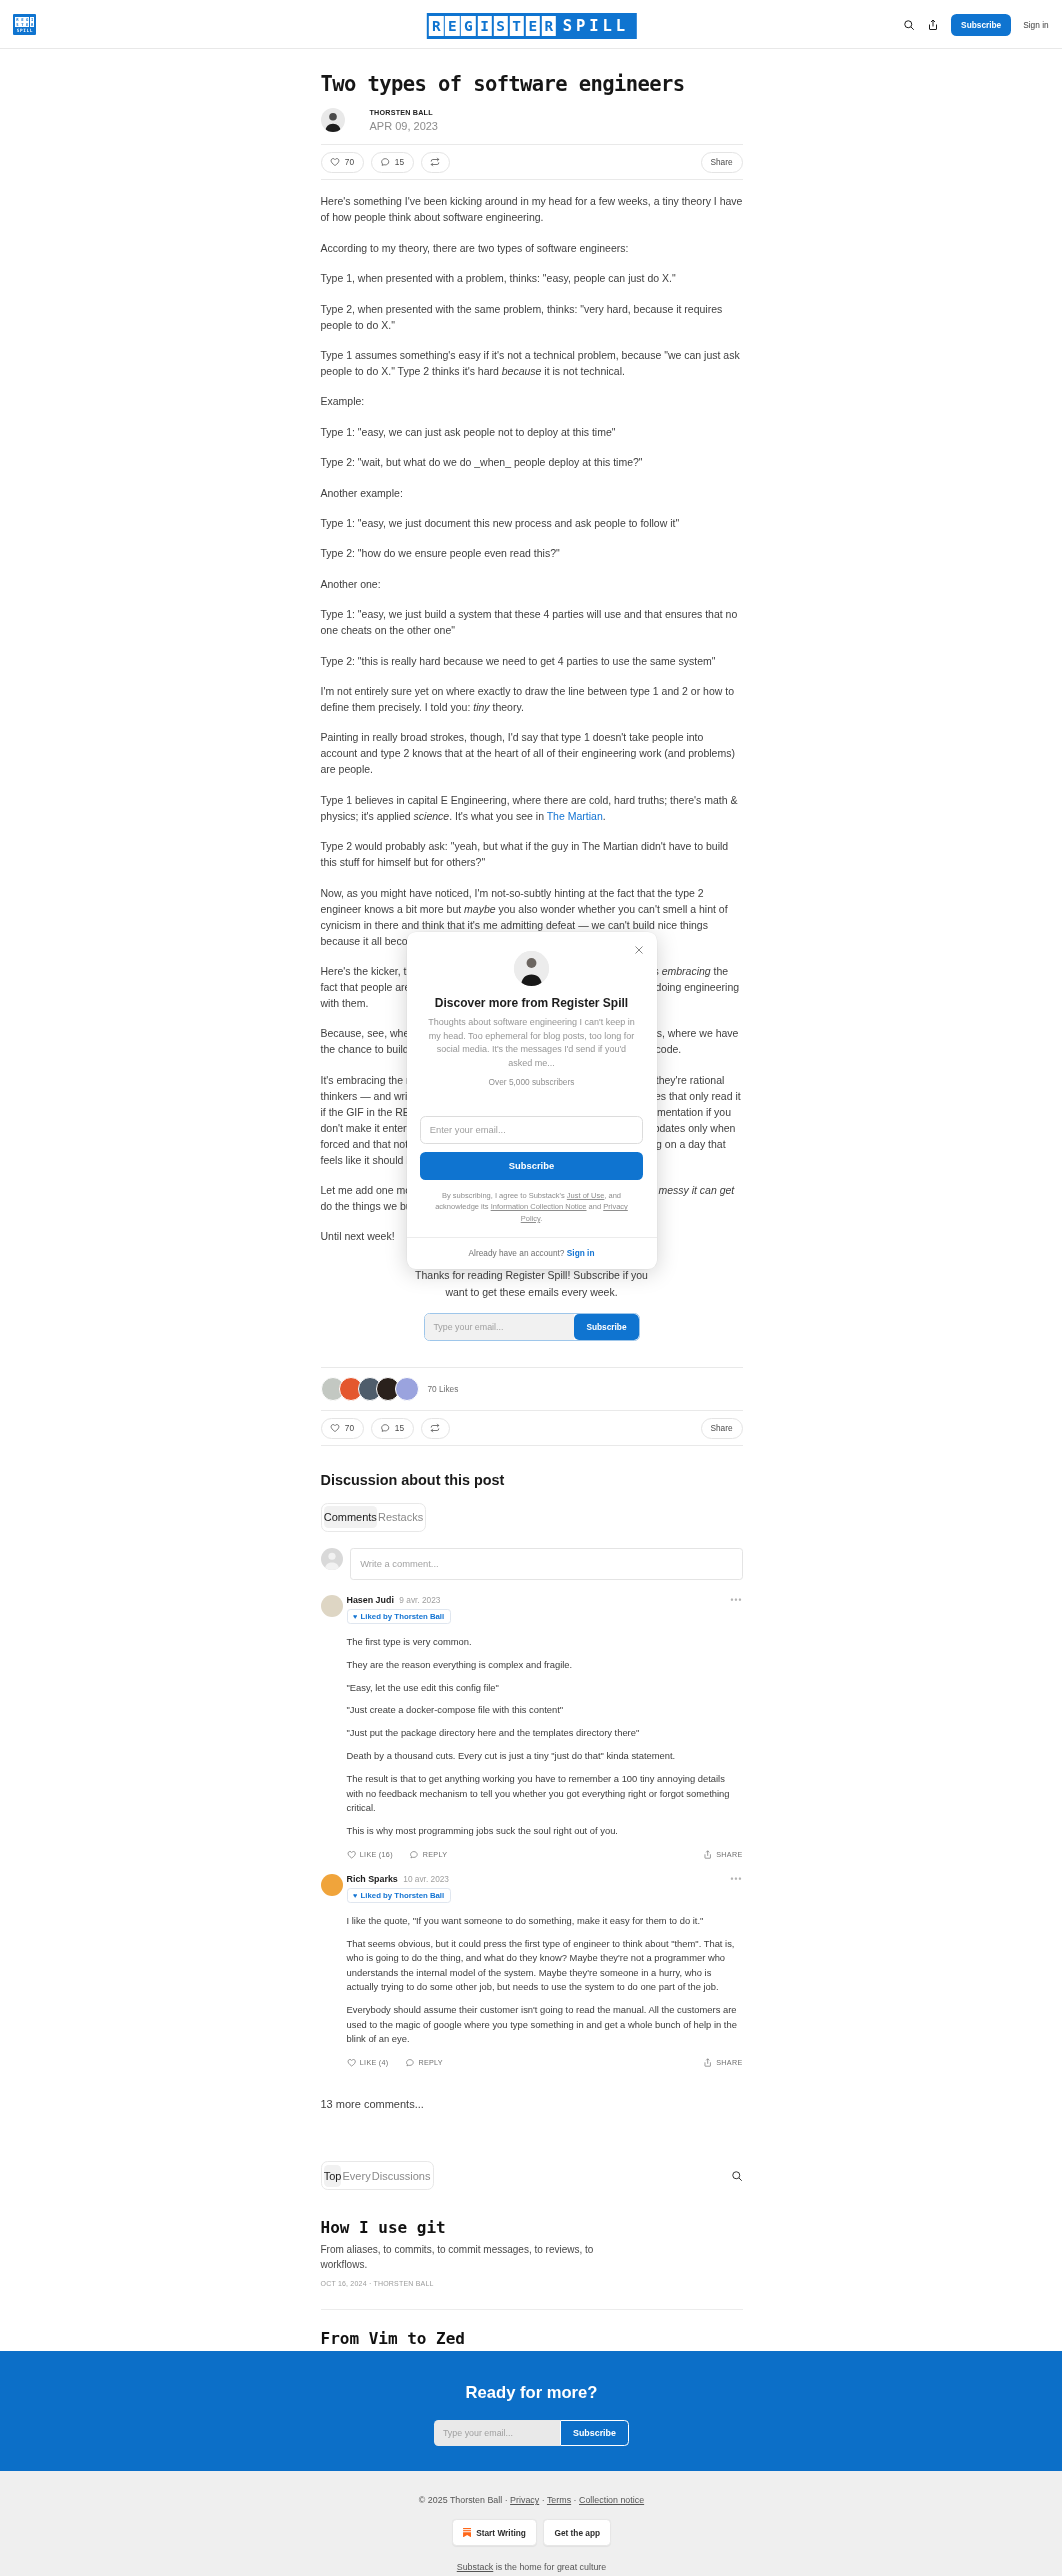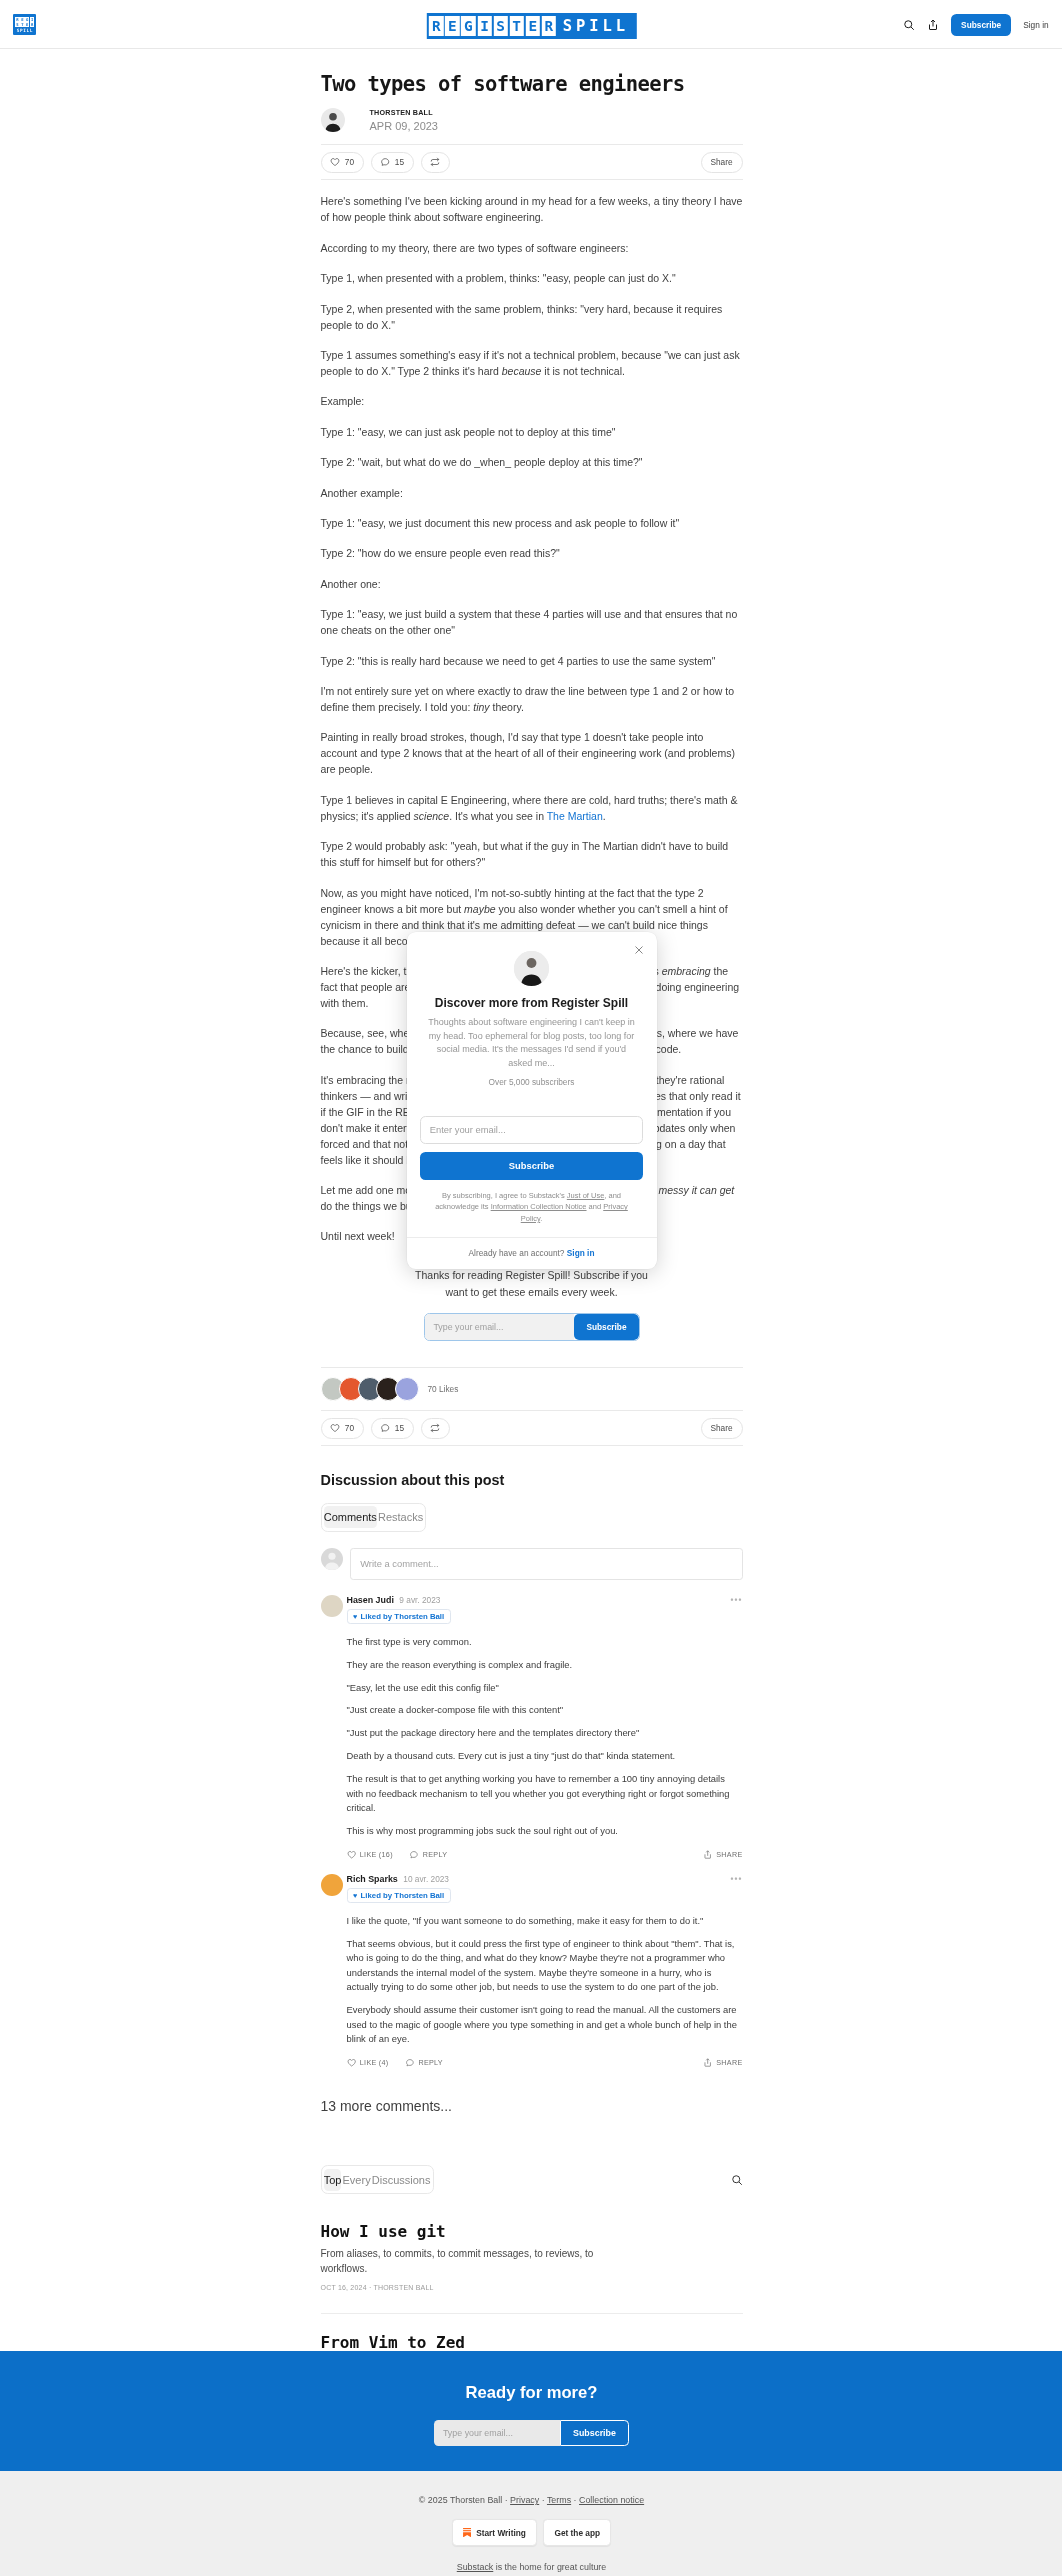--- a/index.html
+++ b/index.html
@@ -63,21 +63,21 @@
   .c-head { display:flex; align-items:baseline; gap:5.5px; }
   .c-name { font-size:8.9px; font-weight:bold; color:#1c1c1c; }
   .c-date { font-size:8.3px; color:#9f9f9f; }
   .c-dots { margin-left:auto; color:#b3b3b3; font-weight:bold; letter-spacing:1.1px; cursor:pointer; font-size:8.3px; }
   .c-badge { display:inline-flex; align-items:center; gap:3.3px; border:0.6px solid #dfe6ef; border-radius:3.3px; padding:2.2px 5.5px; margin:3.9px 0 2.2px; font-size:7.8px; color:#1273d2; font-weight:bold; cursor:pointer; }
   .c-badge .bh { color:#1273d2; font-size:7.2px; }
   .comment .body p { font-size:9.4px; line-height:1.55; color:#3c3c3c; margin-top:8.3px; }
   .c-actions { display:flex; align-items:center; gap:16.6px; margin-top:11px; font-size:7.2px; color:#6f6f6f; letter-spacing:0.3px; }
   .c-actions .act { display:inline-flex; align-items:center; gap:3.9px; cursor:pointer; }
   .c-actions svg { width:9.4px; height:9.4px; }
-  .more-comments { font-size:14px; color:#3f3f3f; margin-top:31px; }
+  .more-comments { font-size:11px; color:#3f3f3f; margin-top:31px; }
 
   .archive { margin-top:51px; }
   .archive-top { display:flex; align-items:center; }
   .search-btn { margin-left:auto; width:12px; height:12px; color:#333; cursor:pointer; }
   .post-item { padding:19px 0 22px; }
   .post-item + .post-item { border-top:0.6px solid #ececec; }
   .pi-title { font-size:16px; font-weight:bold; color:#111; cursor:pointer; }
   .pi-desc { font-size:10px; color:#474747; line-height:1.45; margin-top:6.6px; max-width:302px; }
   .pi-meta { font-size:7px; color:#9c9c9c; letter-spacing:0.2px; margin-top:7.8px; }
 

